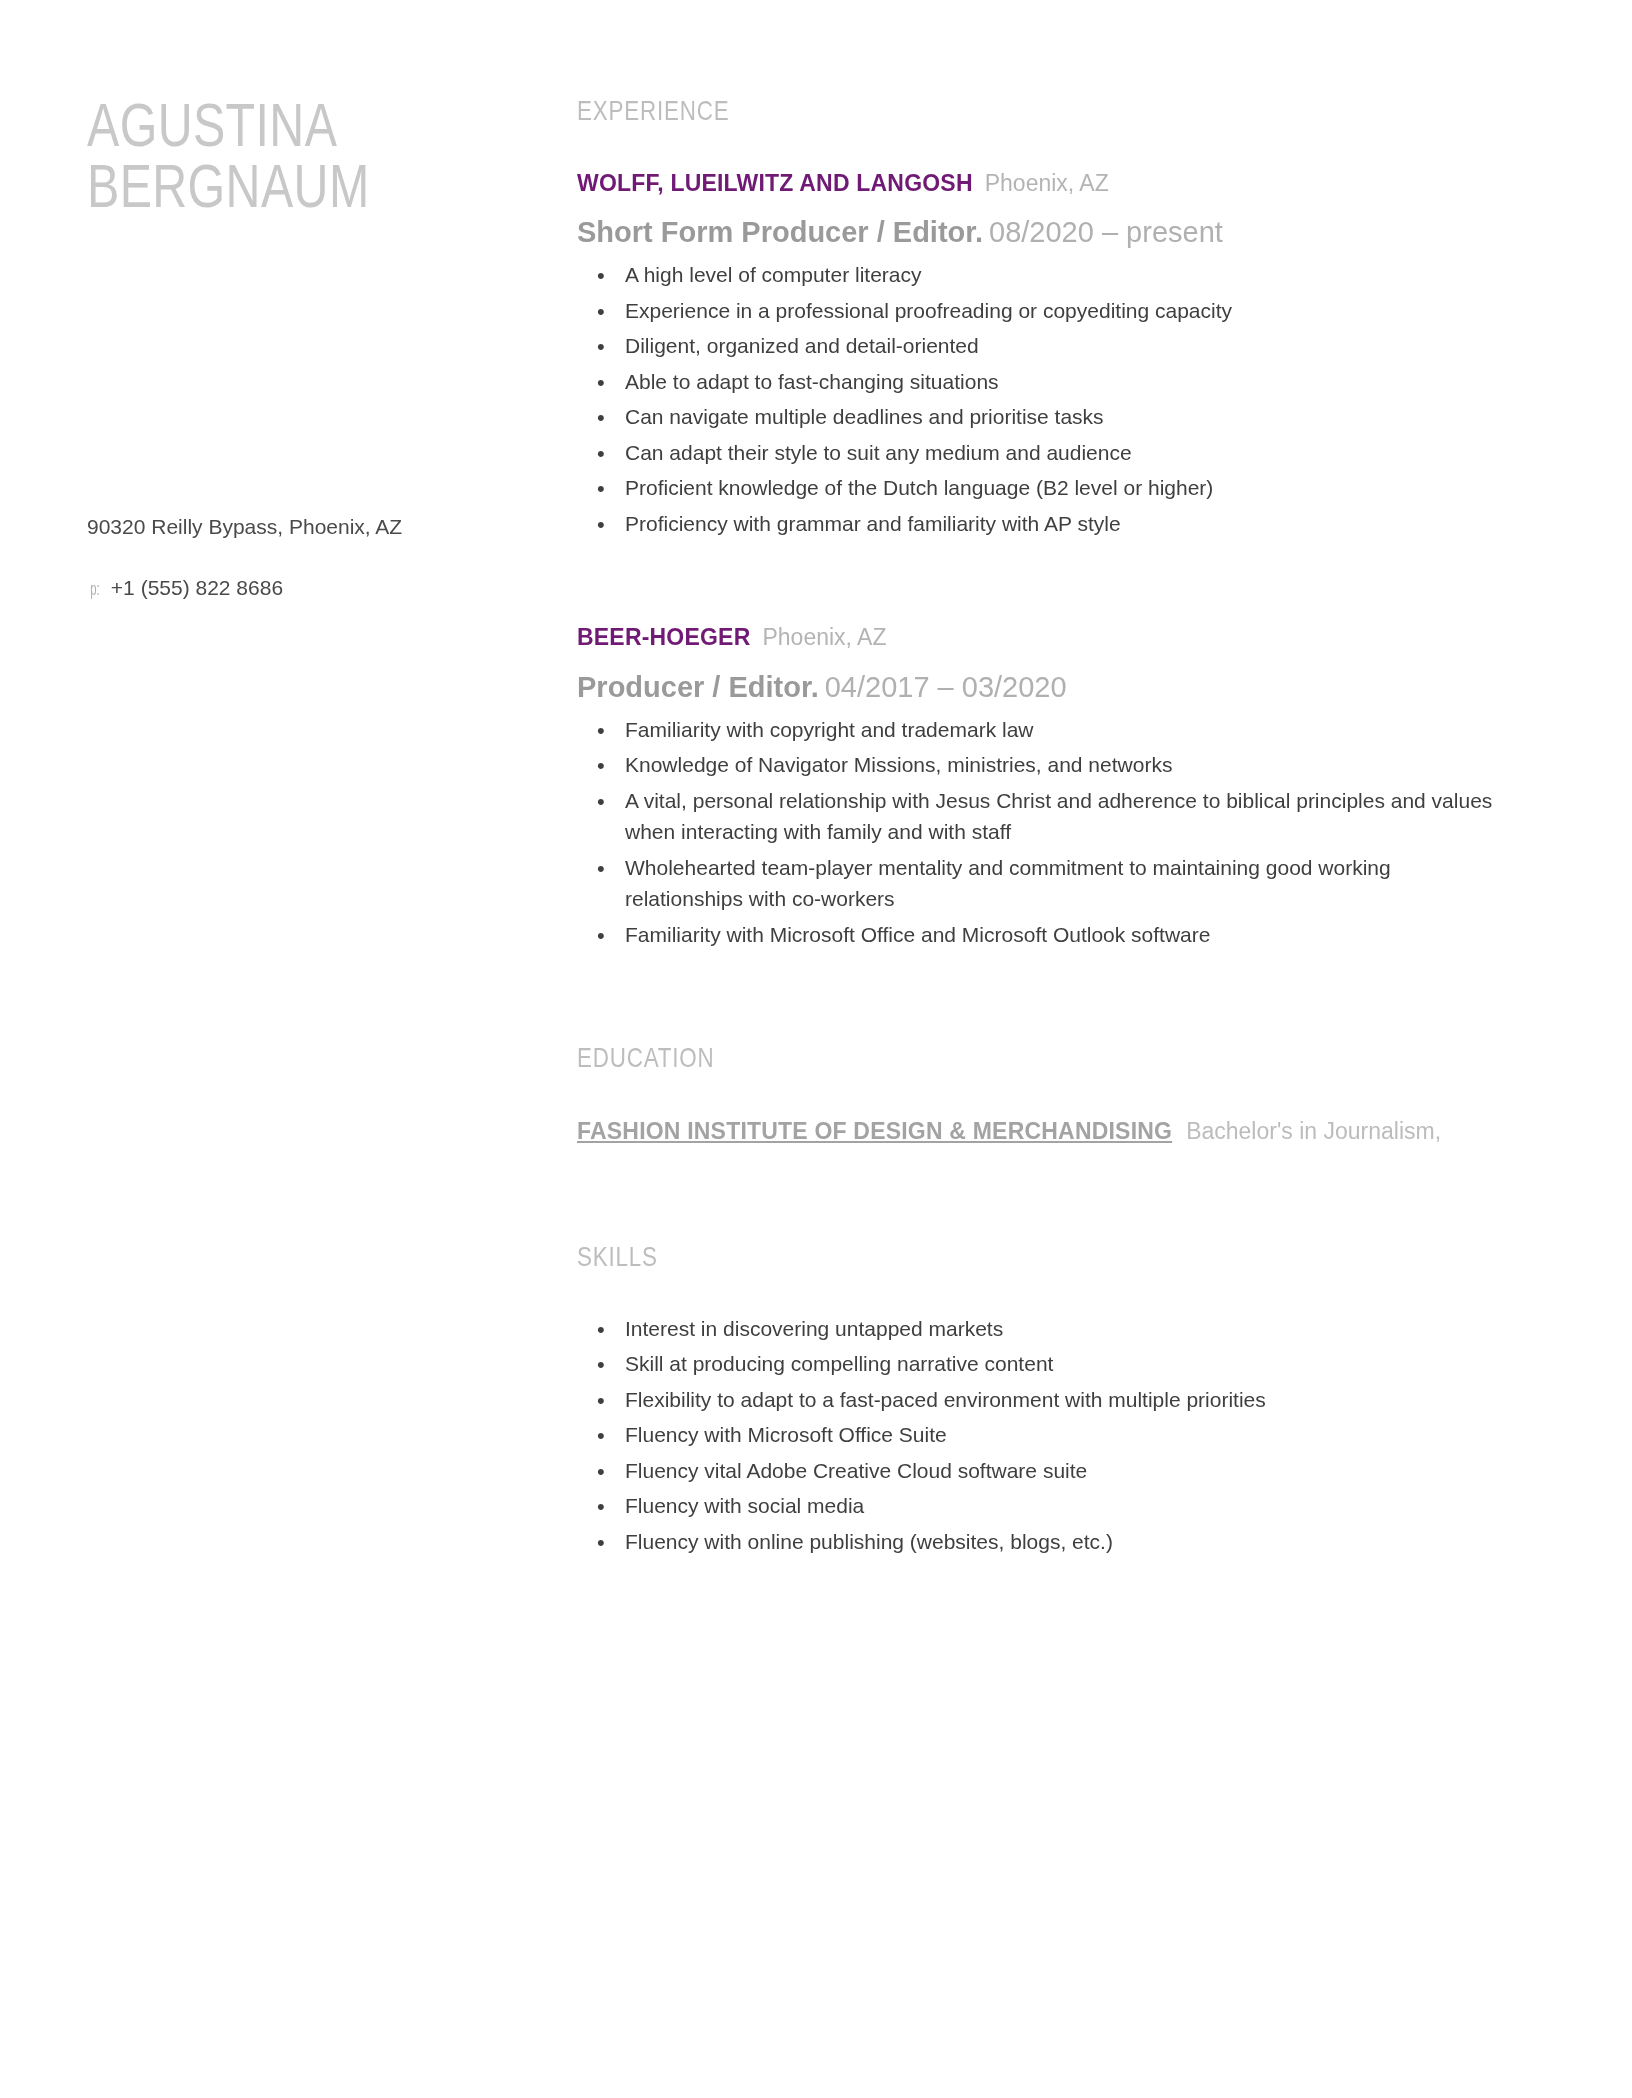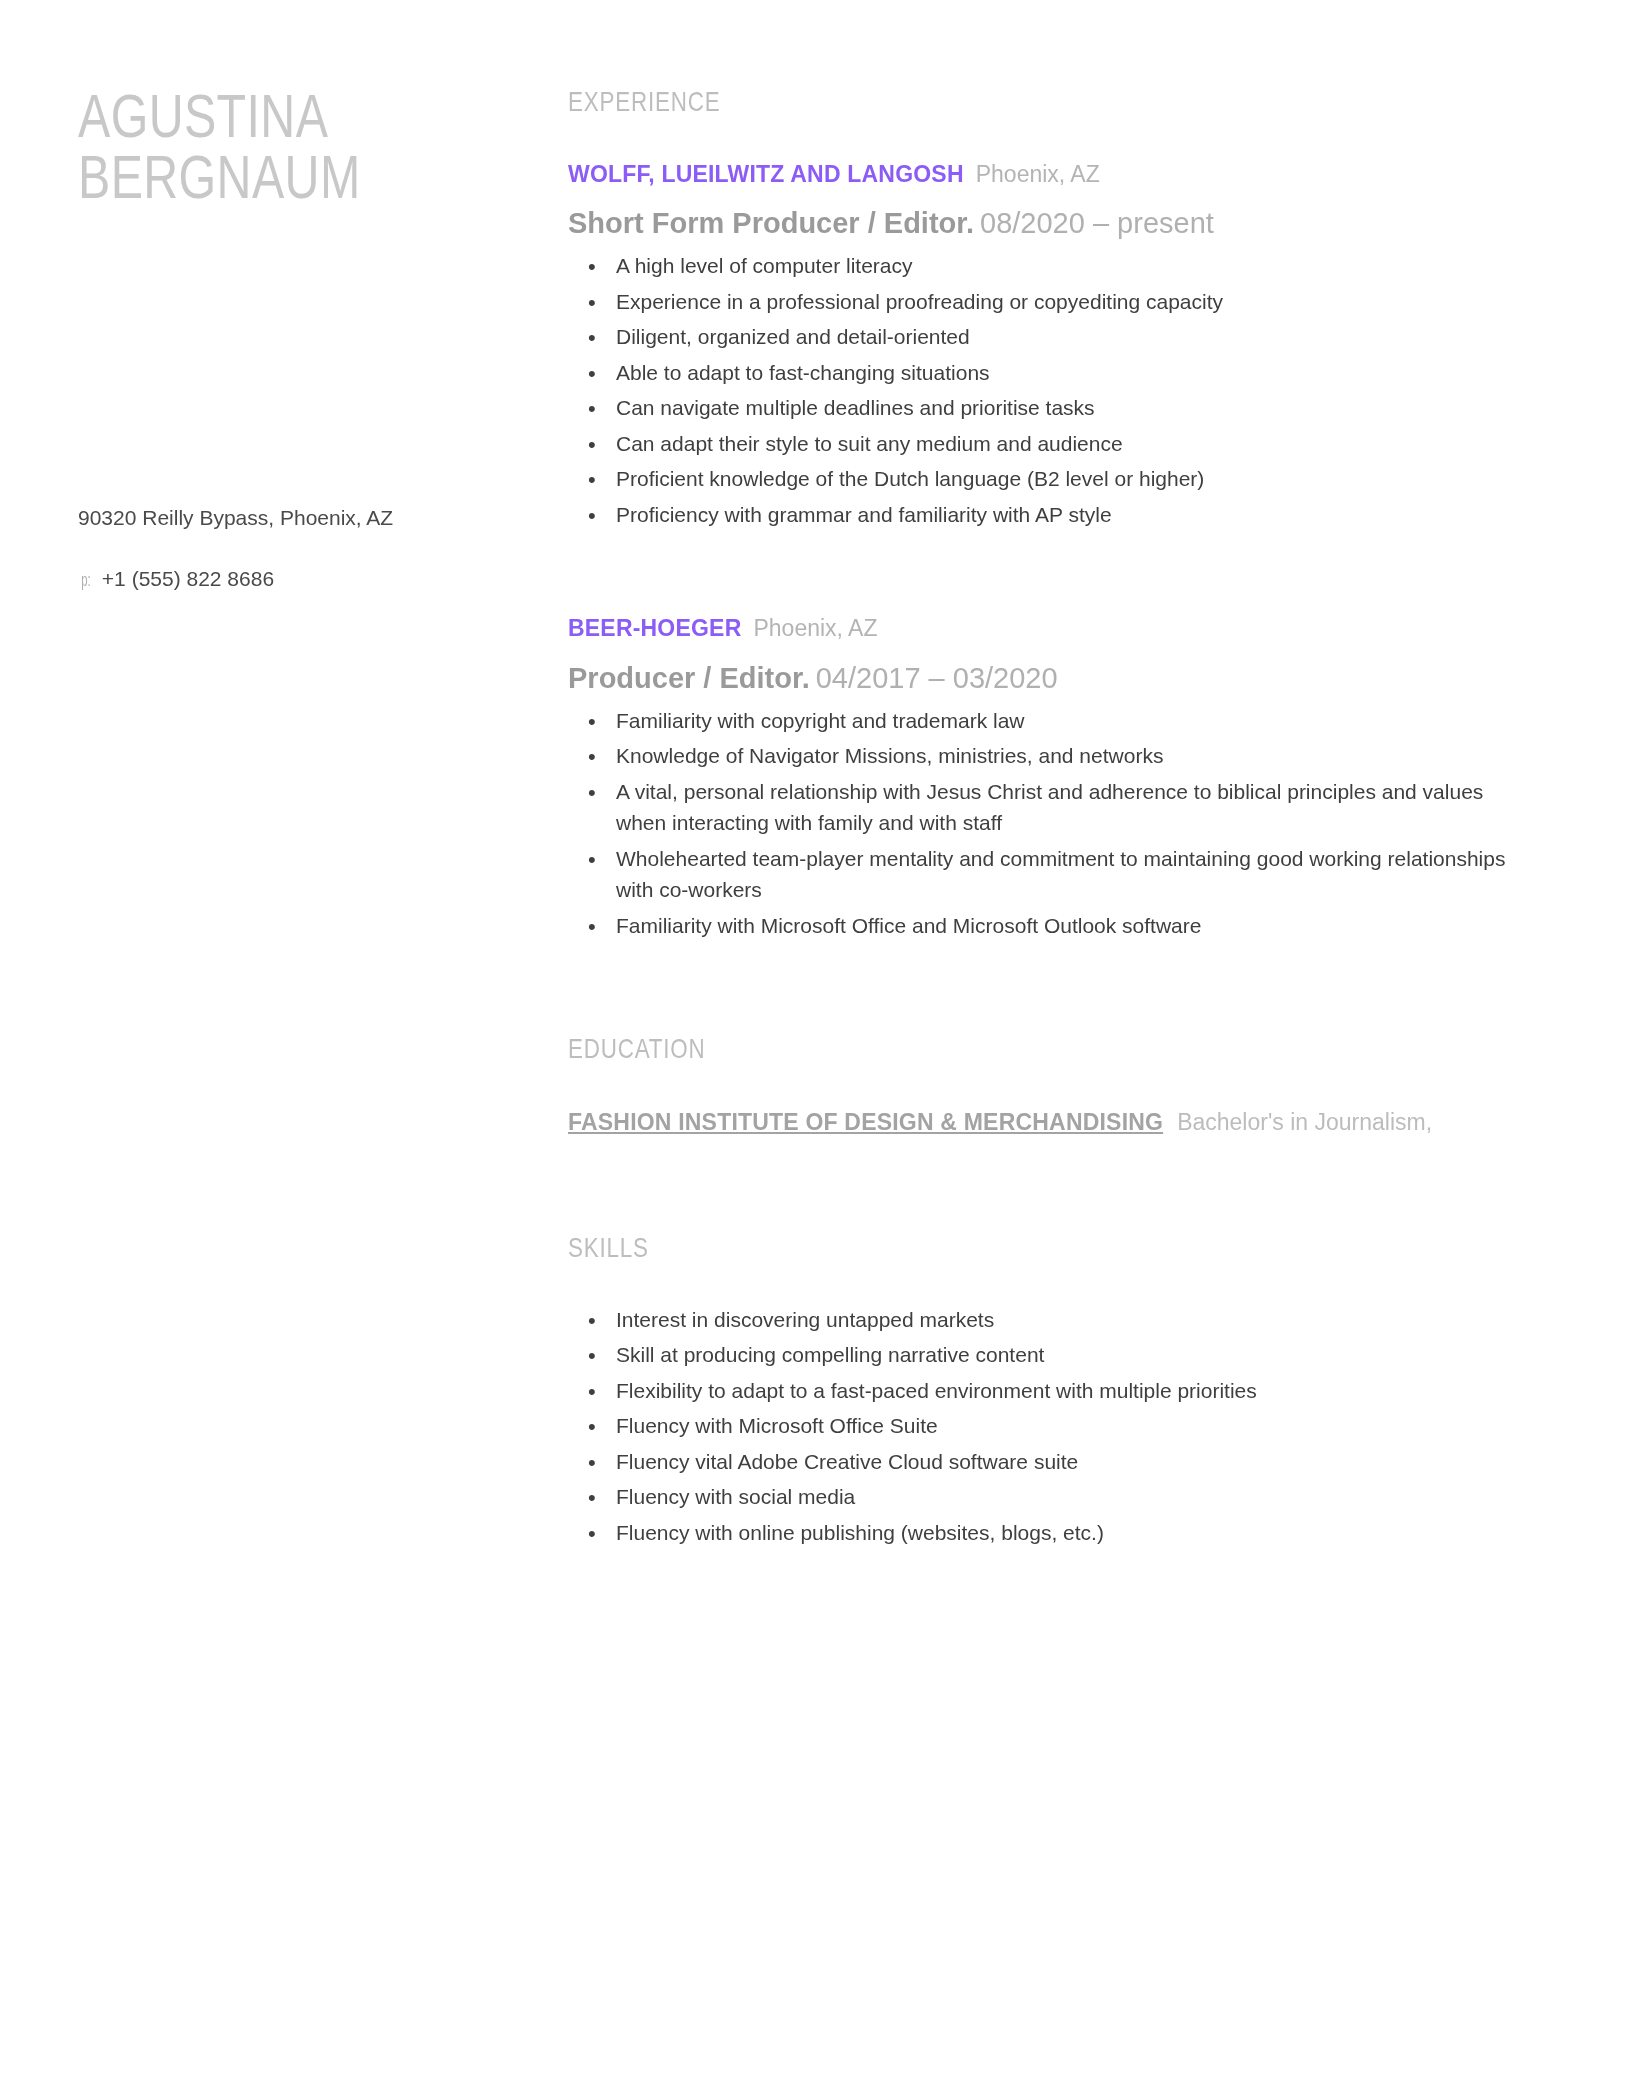--- a/index.html
+++ b/index.html
@@ -10,21 +10,21 @@
   body {
     font-family: "Liberation Sans", sans-serif;
     color: #3d3d3d;
   }
   .page {
     position: relative;
     width: 1632px;
     height: 2098px;
     background: #ffffff;
     box-sizing: border-box;
-    padding: 8px;
+    padding: 17px;
     overflow: hidden;
   }
   .layout {
     display: flex;
     flex-direction: row;
     align-items: flex-start;
   }
   
   .left-col {
     width: 560px;
@@ -92,21 +92,21 @@
   .entry {
     margin-bottom: 46px;
   }
   .entry-head {
     font-size: 23px;
     color: #9e9e9e;
     line-height: 1.45;
   }
   .org {
     font-weight: 700;
-    color: #8b5cf6;
+    color: #701a75;
     letter-spacing: 0.2px;
   }
   .org-loc {
     font-weight: 400;
     color: #b4b4b4;
     margin-left: 12px;
   }
   .role-line {
     font-size: 29px;
     color: #a8a8a8;

